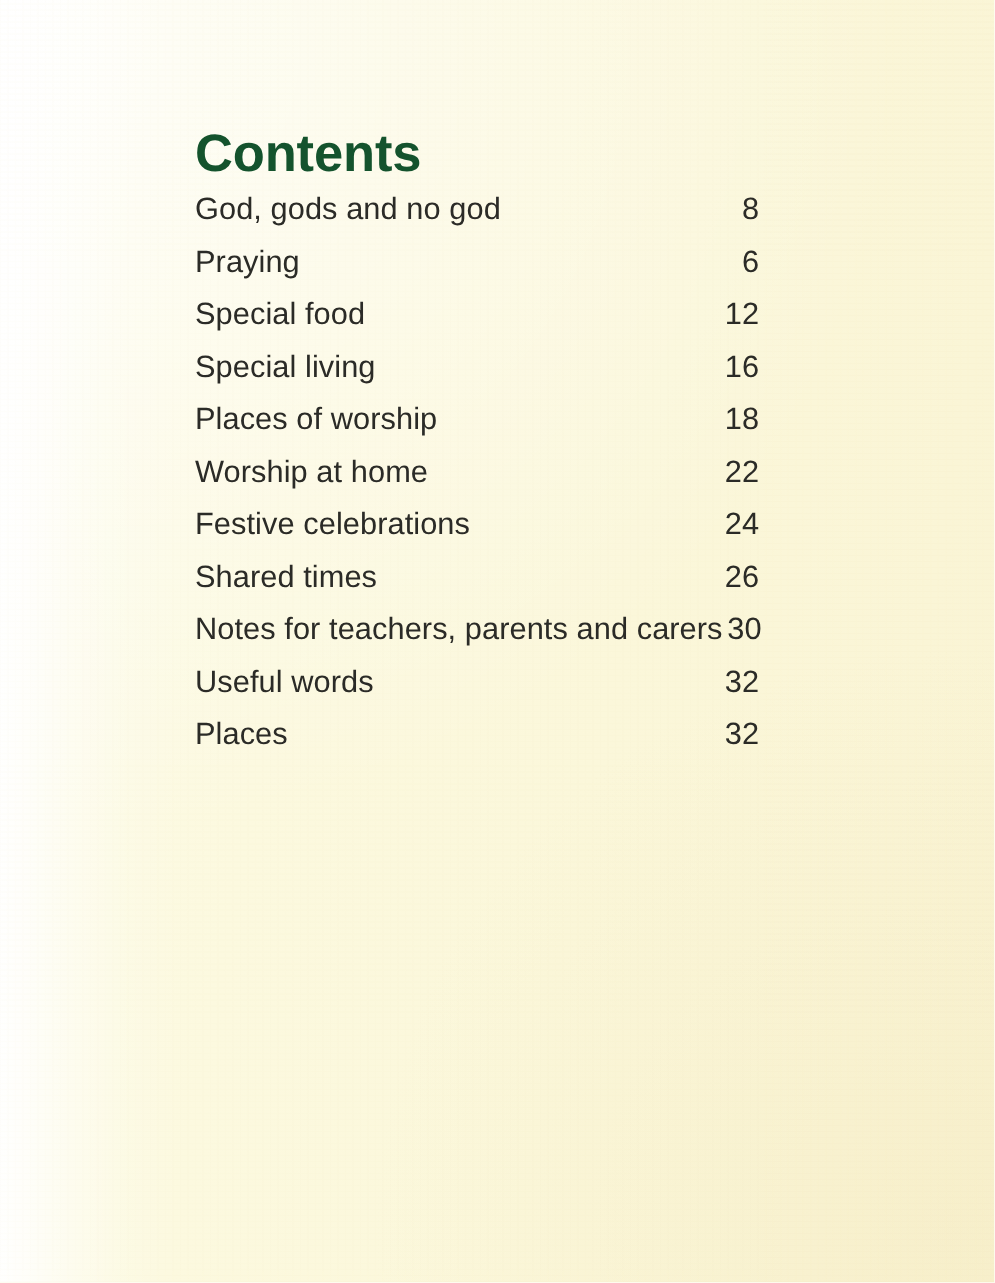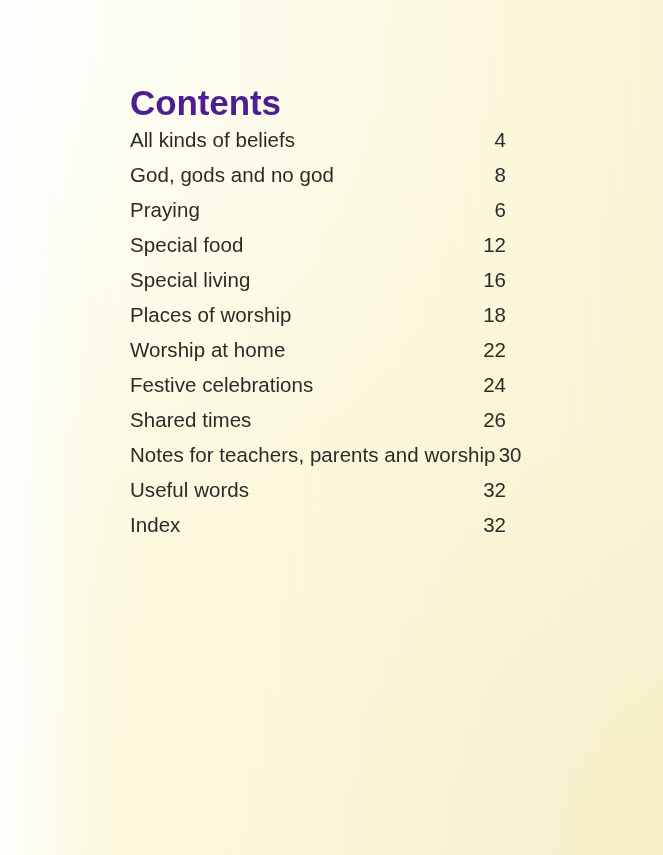--- a/index.html
+++ b/index.html
@@ -85,21 +85,21 @@
     inset: 0;
   }
 
   #page-title {
     position: absolute;
     left: 130px;
     top: 62px;
     font-size: 35px;
     font-weight: bold;
     letter-spacing: -0.1px;
-    color: #4c1d95;
+    color: #14532d;
     line-height: 1;
   }
 
   #toc-list {
     position: absolute;
     left: 130px;
     top: 122px;
     width: 376px;
   }
 
@@ -138,24 +138,20 @@
   <div id="paper-left-glow"></div>
   <div id="paper-sheen"></div>
   <div id="paper-grain"></div>
 
   <div id="content">
 
     <h1 id="page-title">Contents</h1>
 
     <div id="toc-list">
         <div class="toc-row">
-          <span class="toc-title">All kinds of beliefs</span>
-          <span class="toc-page">4</span>
-        </div>
-        <div class="toc-row">
           <span class="toc-title">God, gods and no god</span>
           <span class="toc-page">8</span>
         </div>
         <div class="toc-row">
           <span class="toc-title">Praying</span>
           <span class="toc-page">6</span>
         </div>
         <div class="toc-row">
           <span class="toc-title">Special food</span>
           <span class="toc-page">12</span>
@@ -174,27 +170,27 @@
         </div>
         <div class="toc-row">
           <span class="toc-title">Festive celebrations</span>
           <span class="toc-page">24</span>
         </div>
         <div class="toc-row">
           <span class="toc-title">Shared times</span>
           <span class="toc-page">26</span>
         </div>
         <div class="toc-row">
-          <span class="toc-title">Notes for teachers, parents and worship</span>
+          <span class="toc-title">Notes for teachers, parents and carers</span>
           <span class="toc-page">30</span>
         </div>
         <div class="toc-row">
           <span class="toc-title">Useful words</span>
           <span class="toc-page">32</span>
         </div>
         <div class="toc-row">
-          <span class="toc-title">Index</span>
+          <span class="toc-title">Places</span>
           <span class="toc-page">32</span>
         </div>
       </div>
 
   </div>
 </div>
 
 </body></html>

